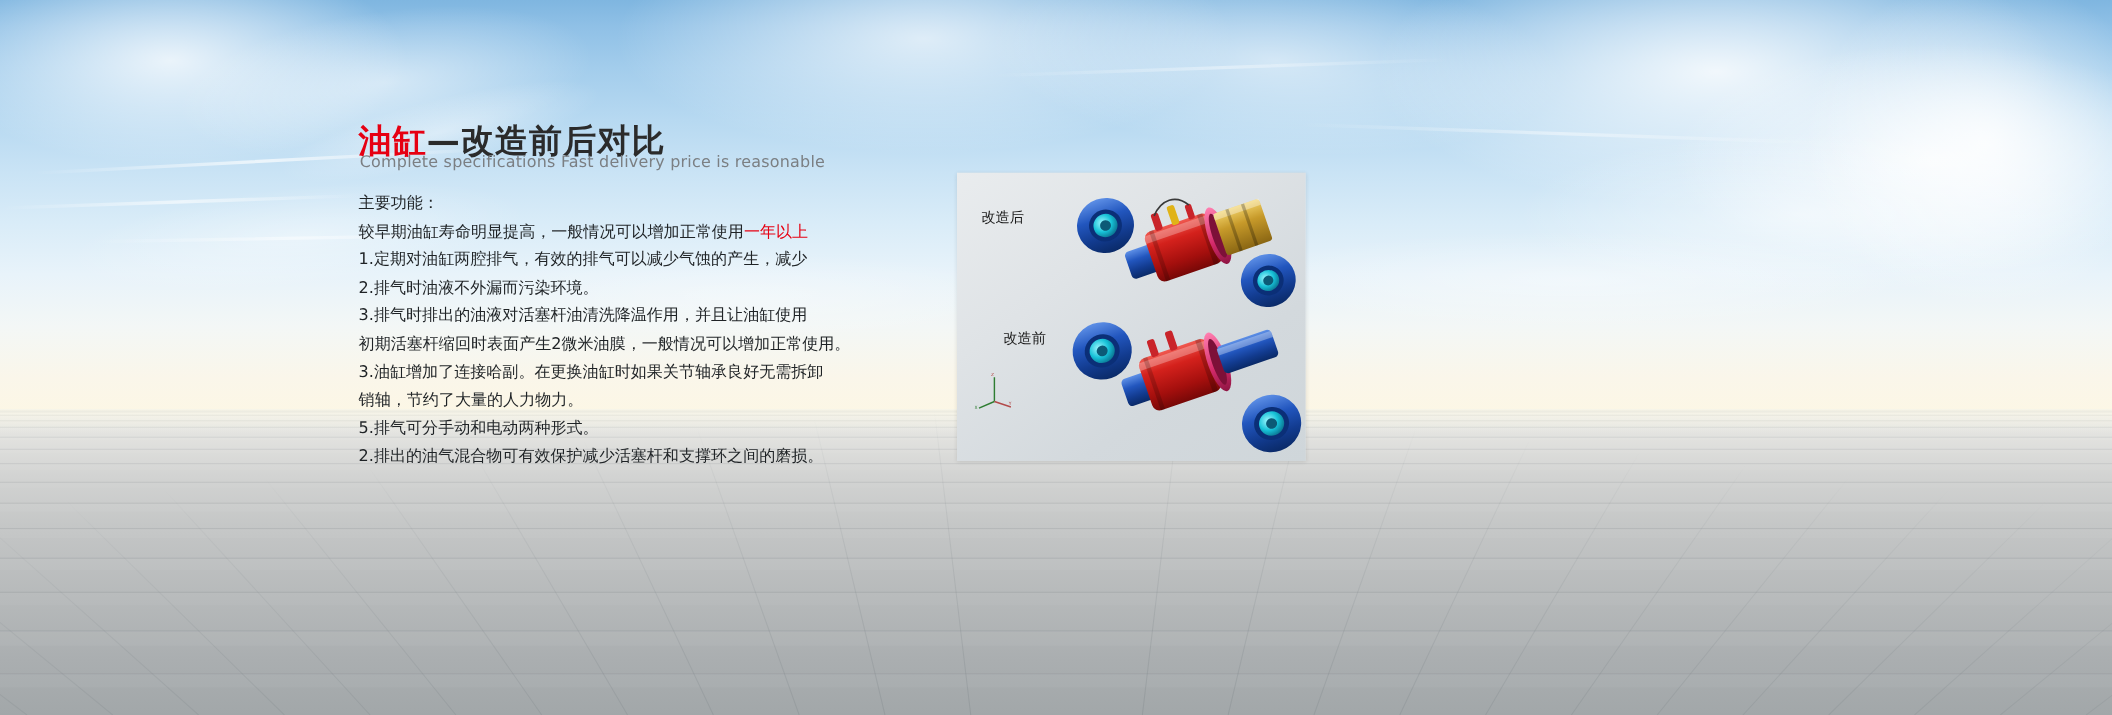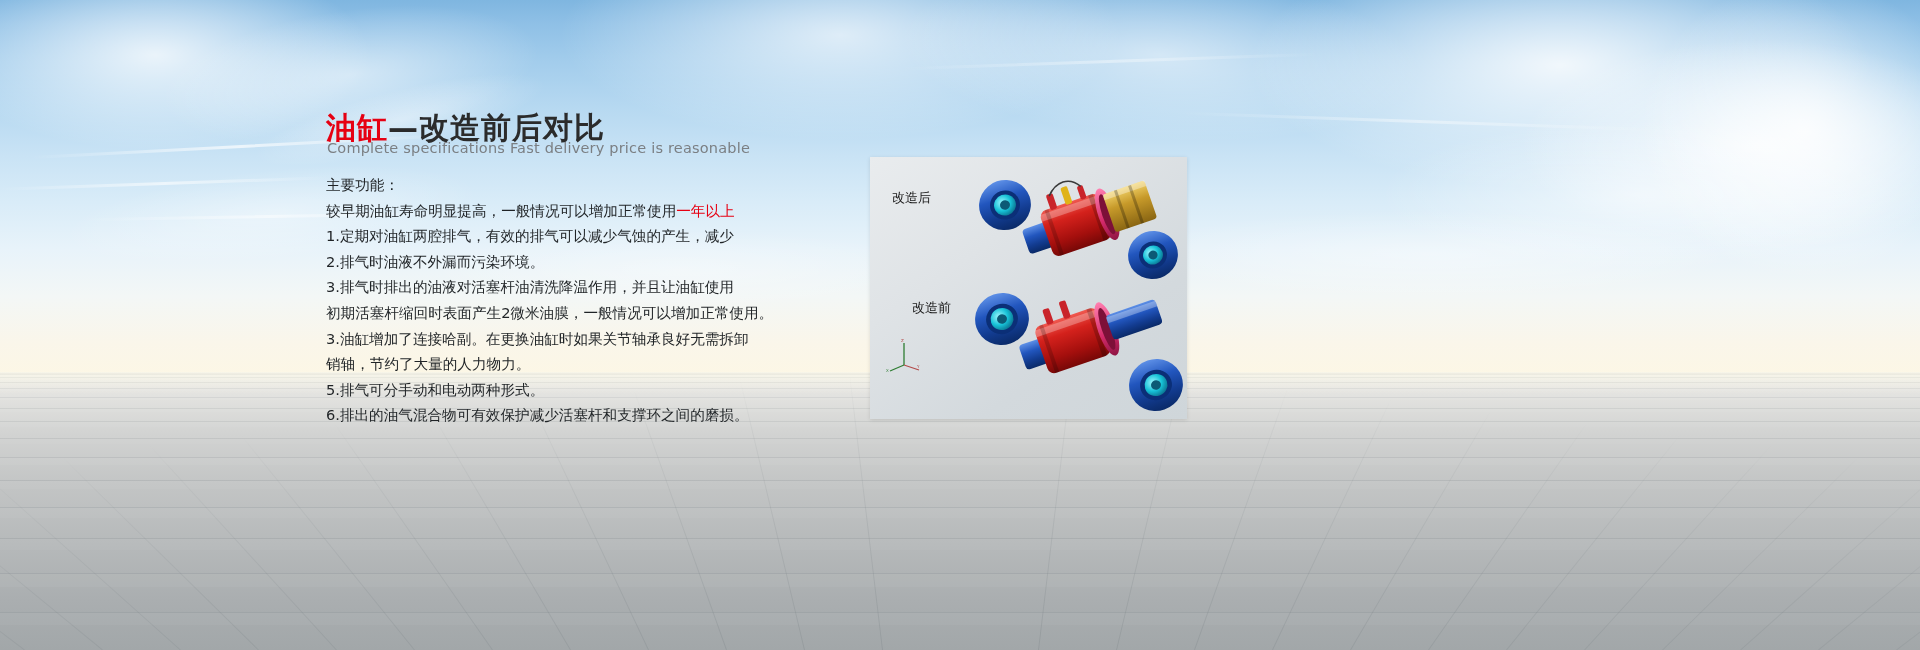--- a/index.html
+++ b/index.html
@@ -242,21 +242,21 @@
     <div class="body-block" id="body-block">
         <div class="body-line"><span>主要功能：</span></div>
         <div class="body-line"><span>较早期油缸寿命明显提高，一般情况可以增加正常使用</span><span class="red">一年以上</span></div>
         <div class="body-line"><span>1.定期对油缸两腔排气，有效的排气可以减少气蚀的产生，减少</span></div>
         <div class="body-line"><span>2.排气时油液不外漏而污染环境。</span></div>
         <div class="body-line"><span>3.排气时排出的油液对活塞杆油清洗降温作用，并且让油缸使用</span></div>
         <div class="body-line"><span>初期活塞杆缩回时表面产生2微米油膜，一般情况可以增加正常使用。</span></div>
         <div class="body-line"><span>3.油缸增加了连接哈副。在更换油缸时如果关节轴承良好无需拆卸</span></div>
         <div class="body-line"><span>销轴，节约了大量的人力物力。</span></div>
         <div class="body-line"><span>5.排气可分手动和电动两种形式。</span></div>
-        <div class="body-line"><span>6.排出的油气混合物可有效保护减少活塞杆和支撑环之间的磨损。</span></div>
+        <div class="body-line"><span>2.排出的油气混合物可有效保护减少活塞杆和支撑环之间的磨损。</span></div>
       </div>
 
     <div class="product-panel">
 
       <div class="panel-label label-after">改造后</div>
       <div class="panel-label label-before">改造前</div>
 
       <svg class="cyl" style="left:95px; top:8px;" width="222" height="120" viewBox="0 0 222 120">
         <defs>
           <linearGradient id="gBlue" x1="0" y1="0" x2="0" y2="1">

